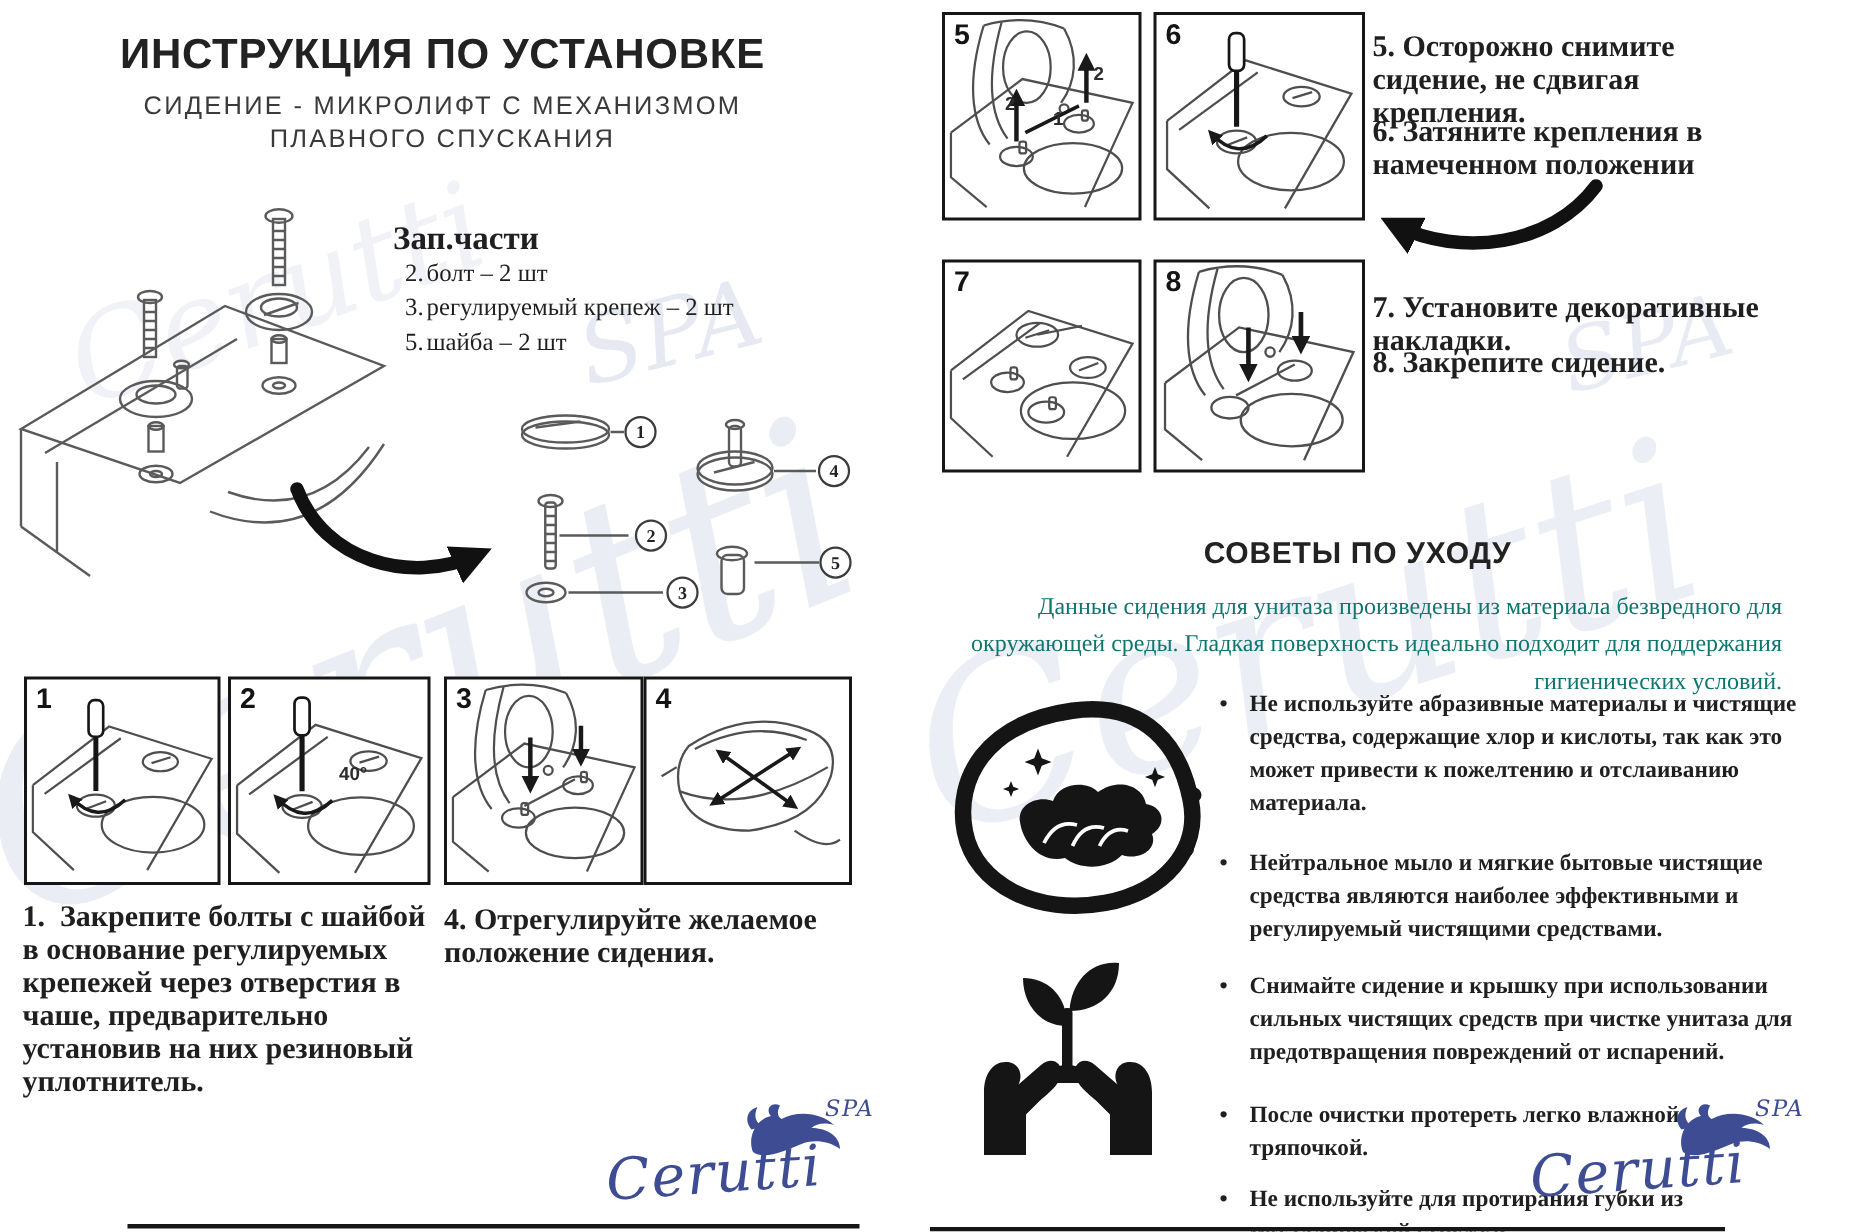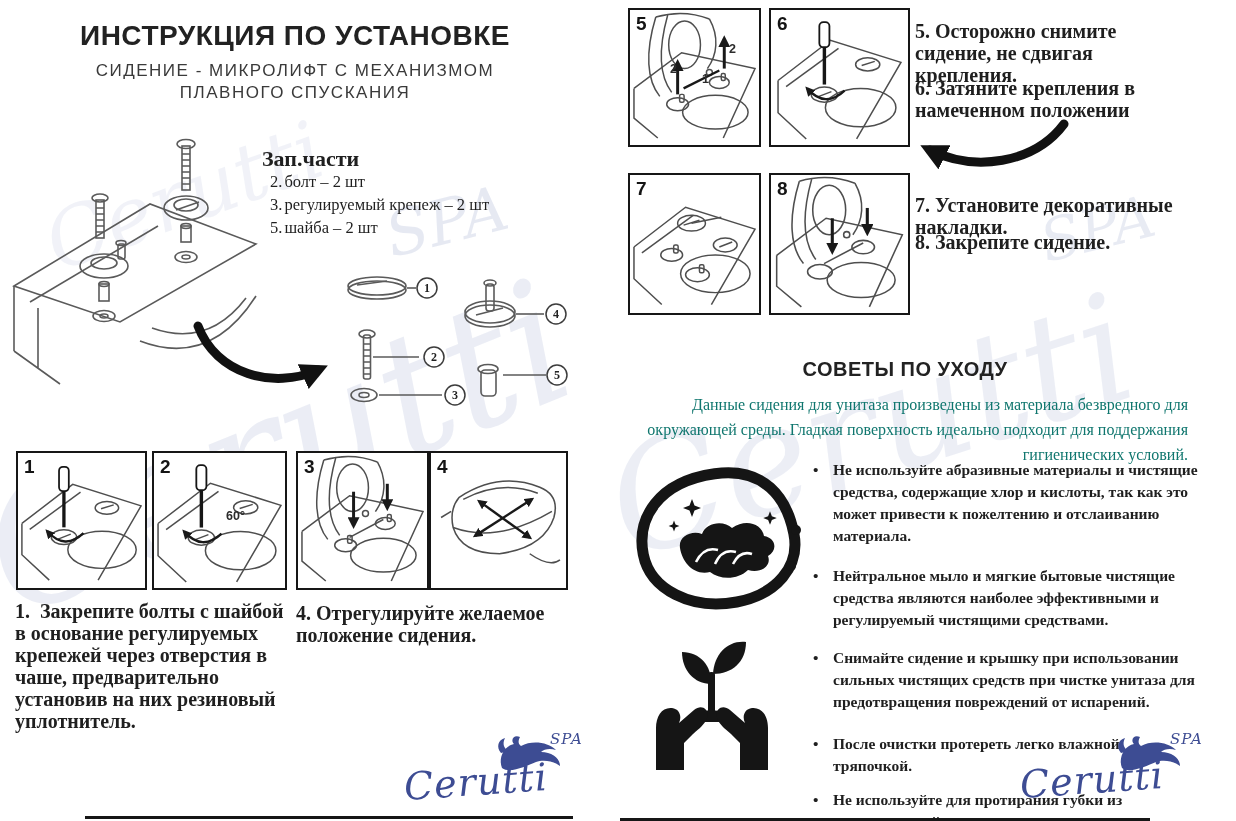--- a/index.html
+++ b/index.html
@@ -173,21 +173,21 @@
     <g stroke="#161616" fill="#fff" stroke-width="1.8">
       <rect x="42" y="12" width="10" height="25" rx="4"></rect>
       <path d="M47,37 L47,74" stroke-width="3.4" fill="none"></path>
     </g>
     <path class="ink" d="M30,78 Q48,98 67,80" marker-start="url(#ah)"></path>
   </svg>
 </div>
 
 <div class="panel" style="left:152px;top:451px;width:131px;height:135px">
   <span class="pnum">2</span>
-  <span class="plabel" style="left:72px;top:56px">60°</span>
+  <span class="plabel" style="left:72px;top:56px">40°</span>
   <svg viewBox="0 0 130 134">
     <g class="sk">
       <path d="M4,70 L56,30 L126,52 L82,128"></path>
       <path d="M4,70 L4,102 L32,128"></path>
       <path d="M12,76 L64,38"></path>
       <ellipse cx="86" cy="97" rx="35" ry="19"></ellipse>
       <ellipse cx="91" cy="54" rx="12" ry="6.5"></ellipse>
       <path d="M85,55 L98,51"></path>
       <ellipse cx="47" cy="84" rx="13" ry="7.5"></ellipse>
       <path d="M41,86 L54,81"></path>

